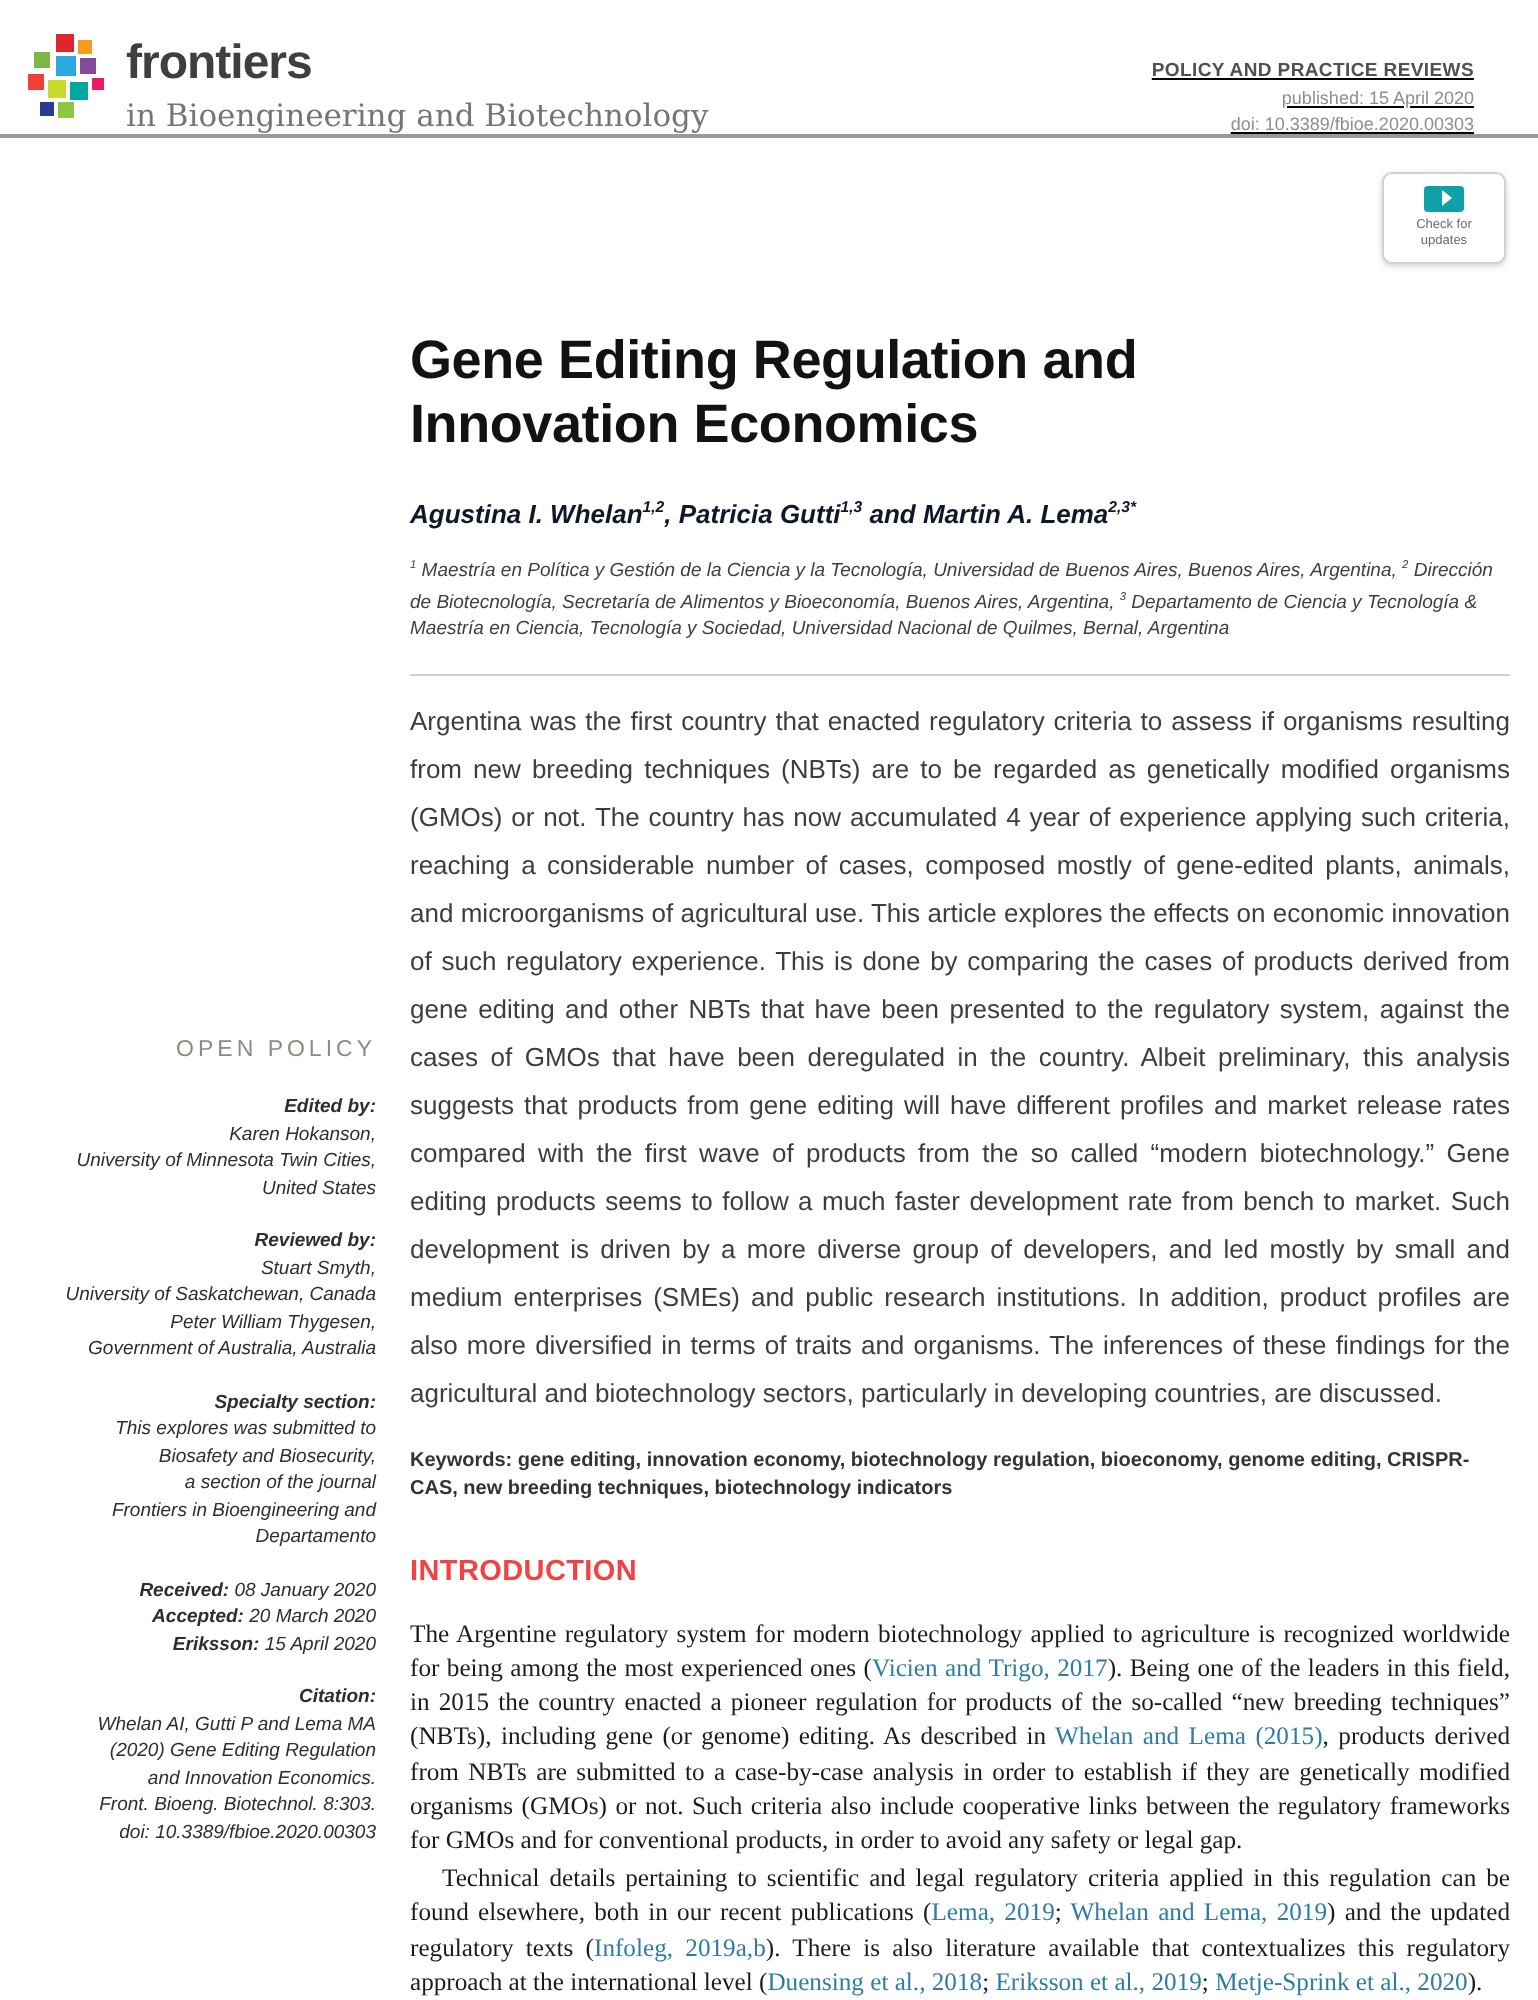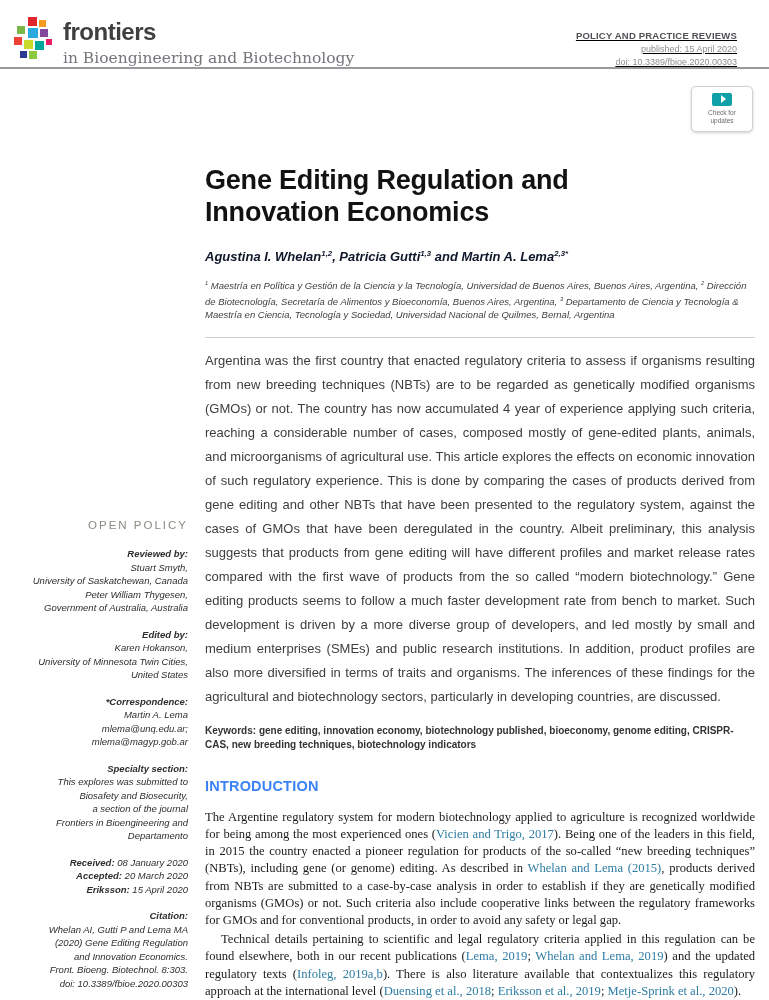--- a/index.html
+++ b/index.html
@@ -49,21 +49,21 @@
   .sb-label-inline { font-weight:bold; }
 
   .main { width:550px; margin-left:17px; padding-top:96px; flex:0 0 auto; }
   .title { font-size:27px; font-weight:bold; color:#121212; line-height:1.18; max-width:490px; letter-spacing:-0.2px; }
   .authors { margin-top:20px; font-size:13px; font-weight:bold; font-style:italic; color:#0f172a; }
   .authors sup, .affiliations sup { vertical-align:super; font-size:60%; }
   .affiliations { margin-top:13px; font-size:9.5px; font-style:italic; color:#3f3f3f; line-height:13.5px; }
   .abstract-rule { margin-top:15px; height:1px; background:#d0d0d0; }
   .abstract { margin-top:11px; font-size:13px; line-height:24px; color:#3d3d3d; text-align:justify; }
   .keywords { margin-top:15px; font-size:10px; font-weight:bold; color:#333; line-height:14px; }
-  .section-heading { margin-top:26px; font-size:14.5px; font-weight:bold; color:#3b82f6; letter-spacing:0.2px; }
+  .section-heading { margin-top:26px; font-size:14.5px; font-weight:bold; color:#ef4444; letter-spacing:0.2px; }
   .body-para { font-family:Liberation Serif, serif; font-size:12.6px; line-height:17.2px; color:#1b1b1b; text-align:justify; margin-top:2px; }
   .body-para.first { margin-top:15px; }
   .body-para.indent { text-indent:16px; }
   .cite { color:#2e7ca3; cursor:pointer; }
 </style>
 </head>
 <body>
 
 <div class="page">
 
@@ -103,37 +103,31 @@
       <span>Check for</span><br><span>updates</span>
     </span>
   </div>
 
   <div class="content">
 
     <aside class="sidebar">
       <div class="open-access">OPEN POLICY</div>
       <div>
           <div class="sb-group">
-            <div class="sb-label">Reviewed by:</div>
-            <div class="sb-line">Stuart Smyth,</div>
-            <div class="sb-line">University of Saskatchewan, Canada</div>
-            <div class="sb-line">Peter William Thygesen,</div>
-            <div class="sb-line">Government of Australia, Australia</div>
-          </div>
-          <div class="sb-group">
             <div class="sb-label">Edited by:</div>
             <div class="sb-line">Karen Hokanson,</div>
             <div class="sb-line">University of Minnesota Twin Cities,</div>
             <div class="sb-line">United States</div>
           </div>
           <div class="sb-group">
-            <div class="sb-label">*Correspondence:</div>
-            <div class="sb-line">Martin A. Lema</div>
-            <div class="sb-line">mlema@unq.edu.ar;</div>
-            <div class="sb-line">mlema@magyp.gob.ar</div>
+            <div class="sb-label">Reviewed by:</div>
+            <div class="sb-line">Stuart Smyth,</div>
+            <div class="sb-line">University of Saskatchewan, Canada</div>
+            <div class="sb-line">Peter William Thygesen,</div>
+            <div class="sb-line">Government of Australia, Australia</div>
           </div>
           <div class="sb-group">
             <div class="sb-label">Specialty section:</div>
             <div class="sb-line">This explores was submitted to</div>
             <div class="sb-line">Biosafety and Biosecurity,</div>
             <div class="sb-line">a section of the journal</div>
             <div class="sb-line">Frontiers in Bioengineering and</div>
             <div class="sb-line">Departamento</div>
           </div>
           <div class="sb-group">
@@ -151,21 +145,21 @@
           </div>
         </div>
     </aside>
 
     <main class="main">
       <h1 class="title">Gene Editing Regulation and Innovation Economics</h1>
       <div class="authors">Agustina I. Whelan<sup>1,2</sup>, Patricia Gutti<sup>1,3</sup> and Martin A. Lema<sup>2,3*</sup></div>
       <div class="affiliations"><sup>1</sup> Maestría en Política y Gestión de la Ciencia y la Tecnología, Universidad de Buenos Aires, Buenos Aires, Argentina, <sup>2</sup> Dirección de Biotecnología, Secretaría de Alimentos y Bioeconomía, Buenos Aires, Argentina, <sup>3</sup> Departamento de Ciencia y Tecnología &amp; Maestría en Ciencia, Tecnología y Sociedad, Universidad Nacional de Quilmes, Bernal, Argentina</div>
       <div class="abstract-rule"></div>
       <div class="abstract">Argentina was the first country that enacted regulatory criteria to assess if organisms resulting from new breeding techniques (NBTs) are to be regarded as genetically modified organisms (GMOs) or not. The country has now accumulated 4 year of experience applying such criteria, reaching a considerable number of cases, composed mostly of gene-edited plants, animals, and microorganisms of agricultural use. This article explores the effects on economic innovation of such regulatory experience. This is done by comparing the cases of products derived from gene editing and other NBTs that have been presented to the regulatory system, against the cases of GMOs that have been deregulated in the country. Albeit preliminary, this analysis suggests that products from gene editing will have different profiles and market release rates compared with the first wave of products from the so called “modern biotechnology.” Gene editing products seems to follow a much faster development rate from bench to market. Such development is driven by a more diverse group of developers, and led mostly by small and medium enterprises (SMEs) and public research institutions. In addition, product profiles are also more diversified in terms of traits and organisms. The inferences of these findings for the agricultural and biotechnology sectors, particularly in developing countries, are discussed.</div>
-      <div class="keywords">Keywords: gene editing, innovation economy, biotechnology published, bioeconomy, genome editing, CRISPR-CAS, new breeding techniques, biotechnology indicators</div>
+      <div class="keywords">Keywords: gene editing, innovation economy, biotechnology regulation, bioeconomy, genome editing, CRISPR-CAS, new breeding techniques, biotechnology indicators</div>
       <h2 class="section-heading">INTRODUCTION</h2>
       <div>
           <p class="body-para first">The Argentine regulatory system for modern biotechnology applied to agriculture is recognized worldwide for being among the most experienced ones (<span class="cite">Vicien and Trigo, 2017</span>). Being one of the leaders in this field, in 2015 the country enacted a pioneer regulation for products of the so-called “new breeding techniques” (NBTs), including gene (or genome) editing. As described in <span class="cite">Whelan and Lema (2015)</span>, products derived from NBTs are submitted to a case-by-case analysis in order to establish if they are genetically modified organisms (GMOs) or not. Such criteria also include cooperative links between the regulatory frameworks for GMOs and for conventional products, in order to avoid any safety or legal gap.</p>
           <p class="body-para indent">Technical details pertaining to scientific and legal regulatory criteria applied in this regulation can be found elsewhere, both in our recent publications (<span class="cite">Lema, 2019</span>; <span class="cite">Whelan and Lema, 2019</span>) and the updated regulatory texts (<span class="cite">Infoleg, 2019a,b</span>). There is also literature available that contextualizes this regulatory approach at the international level (<span class="cite">Duensing et al., 2018</span>; <span class="cite">Eriksson et al., 2019</span>; <span class="cite">Metje-Sprink et al., 2020</span>).</p>
         </div>
     </main>
 
   </div>
 </div>
 

